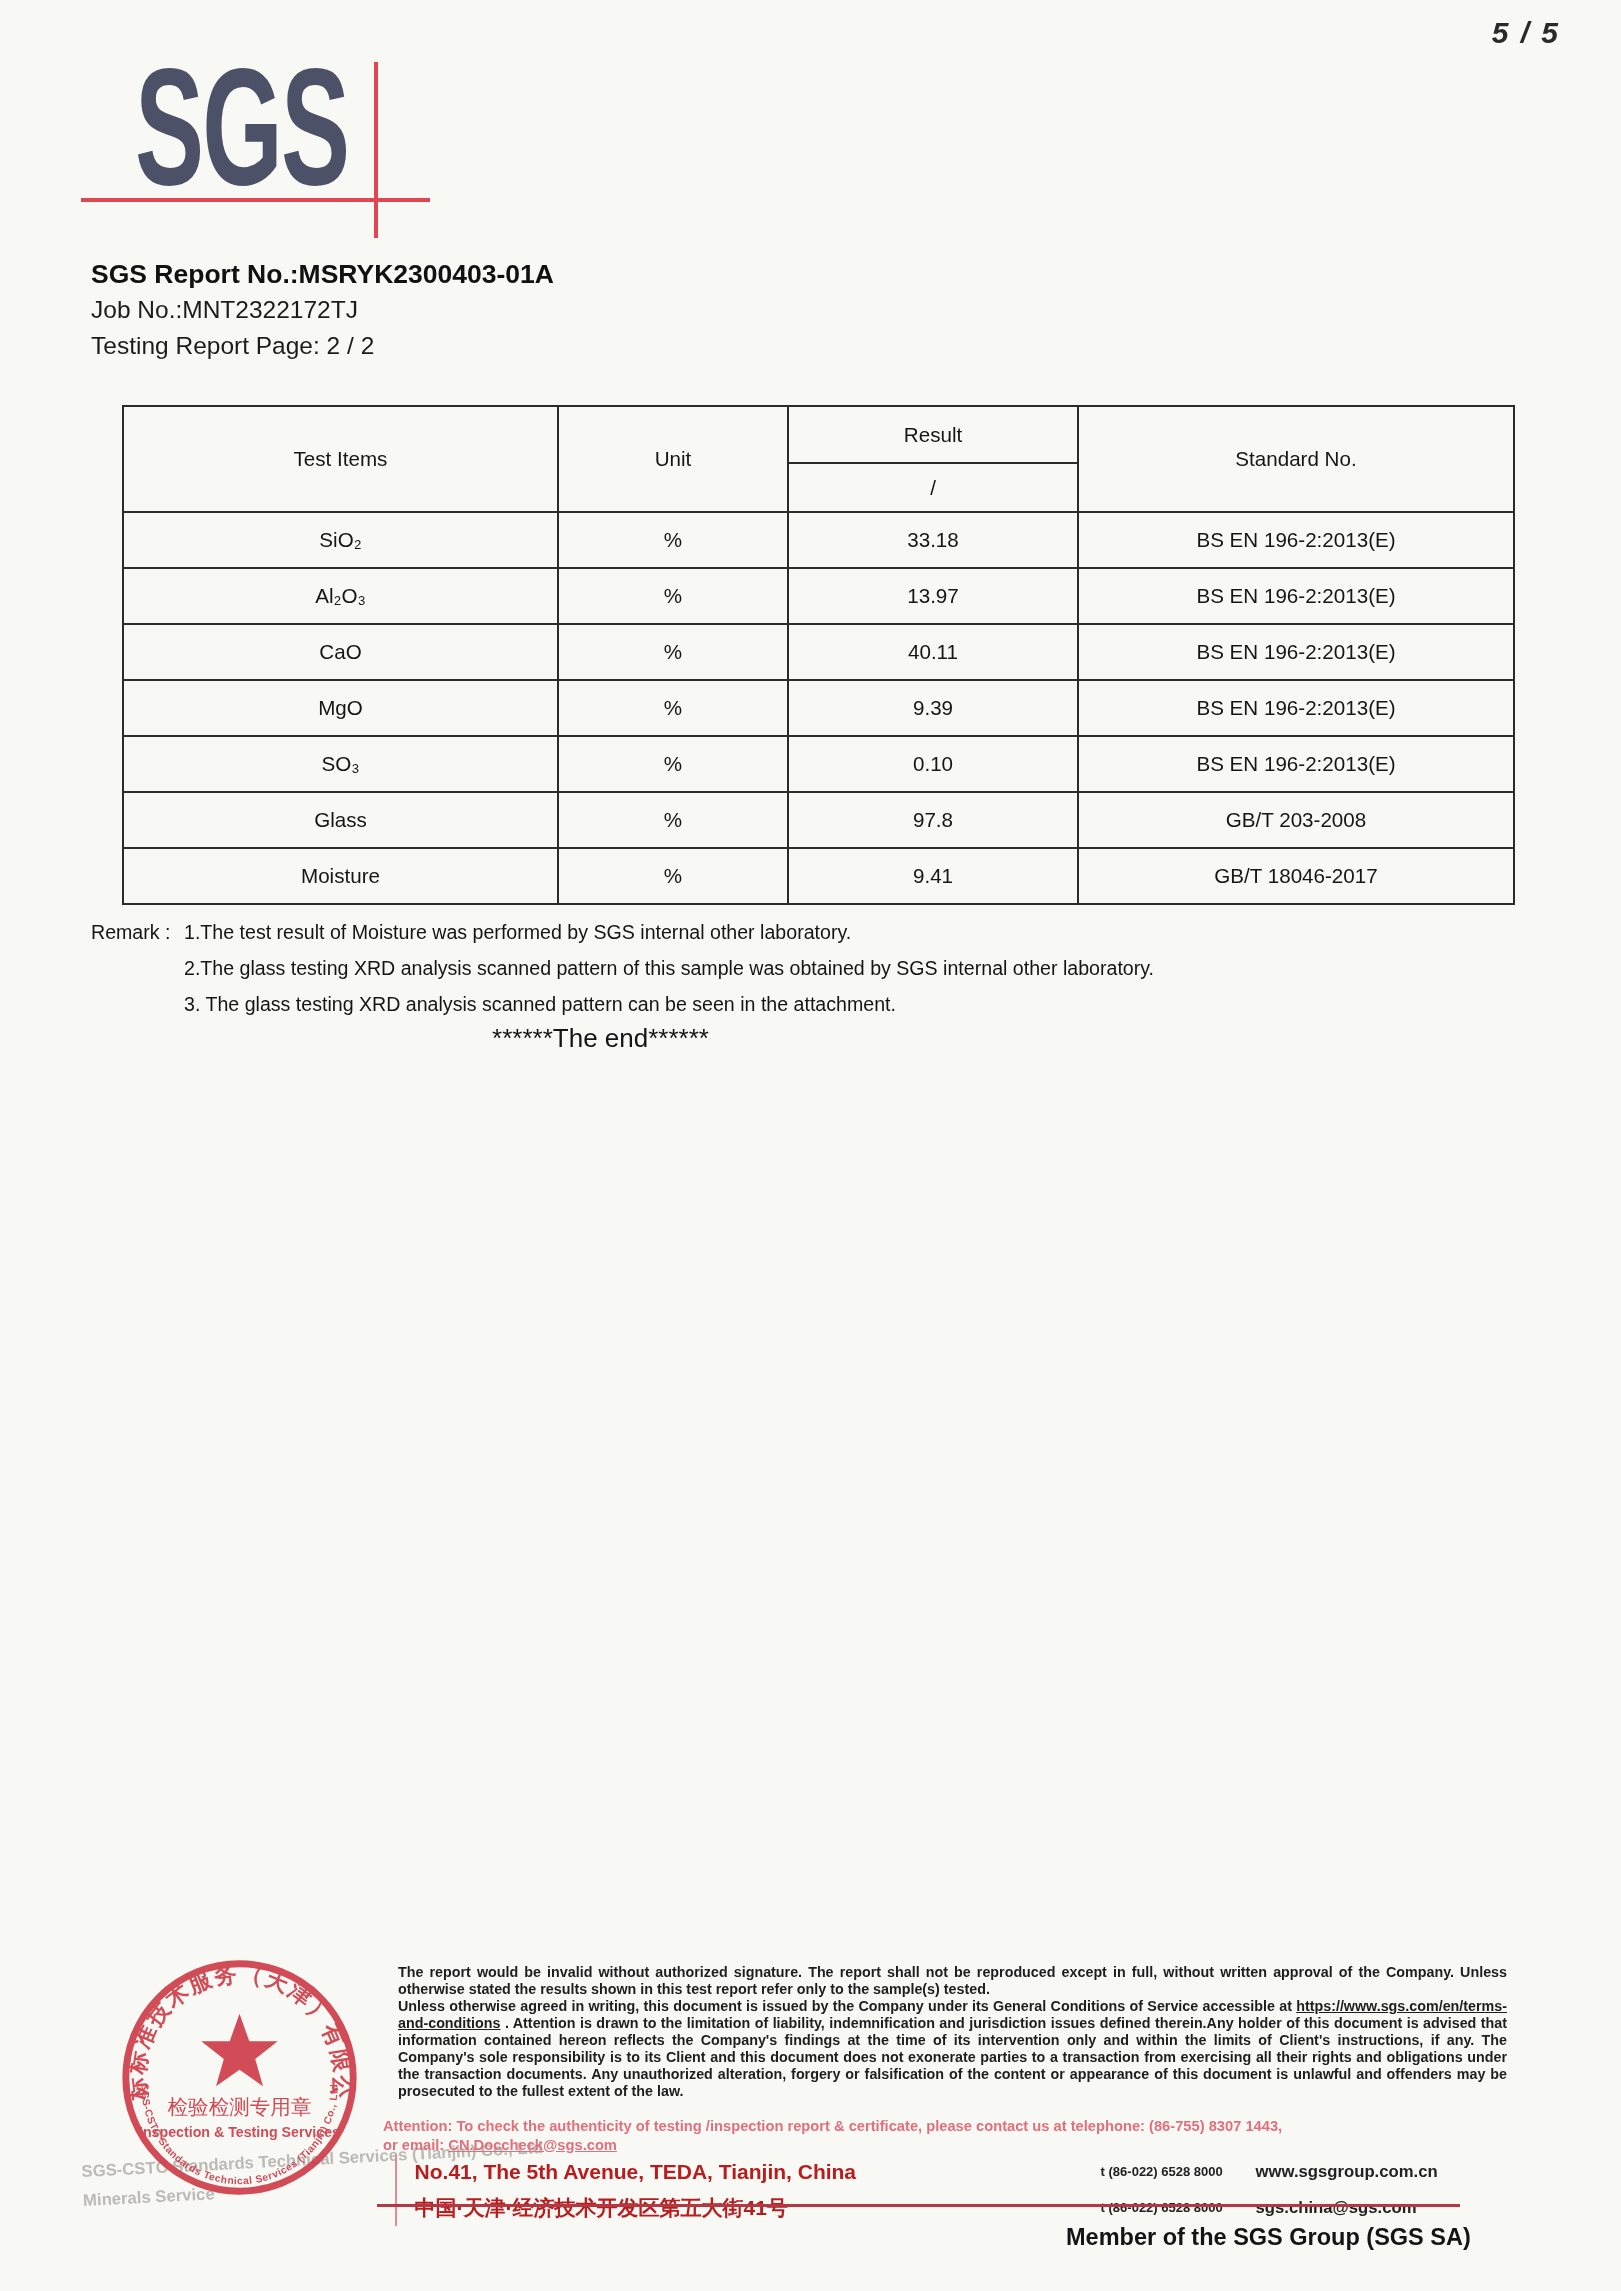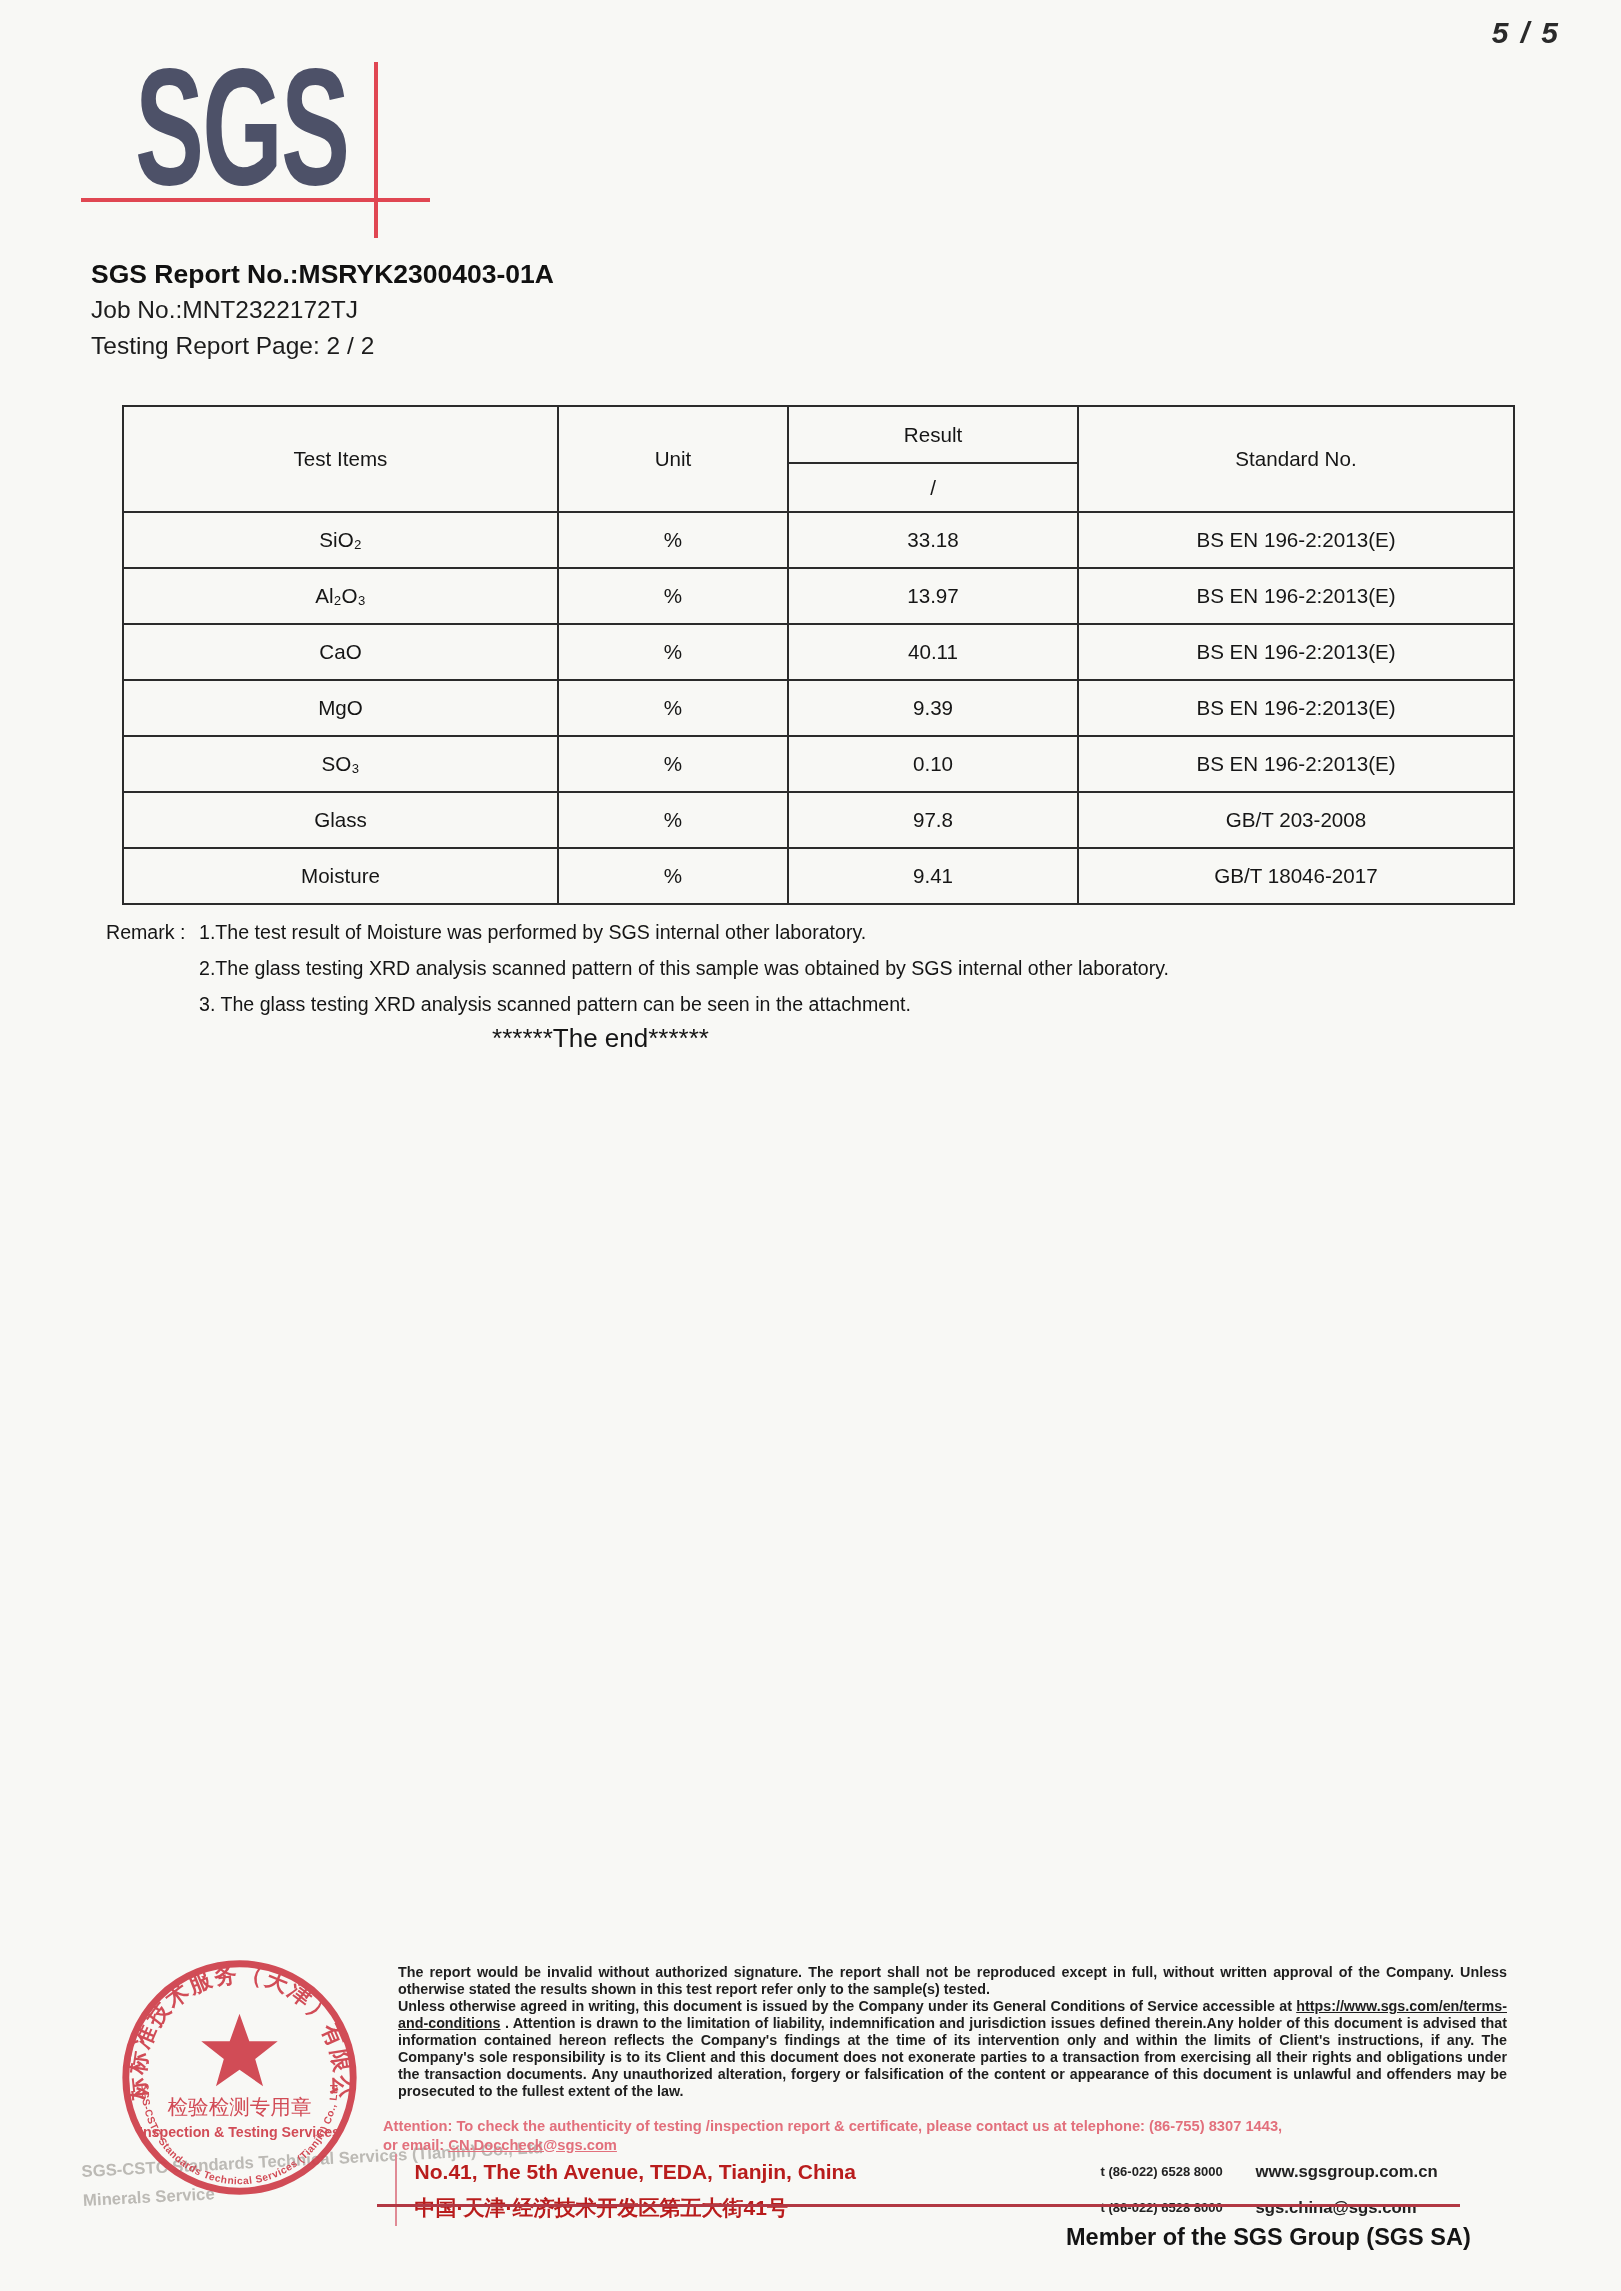--- a/index.html
+++ b/index.html
@@ -39,21 +39,21 @@
   }
   .test-table td,.test-table th{
     border:2px solid #2b2b2b;text-align:center;vertical-align:middle;
     font-weight:normal;padding:0;
   }
   .test-table .h1{height:57px;}
   .test-table .h2{height:49px;}
   .test-table .dr{height:56px;}
   
   .remark{position:absolute;left:91px;top:914px;width:1019px;font-size:19.6px;color:#151515;}
-  .remark-row{display:flex;margin-left:15px;}
+  .remark-row{display:flex;}
   .remark-label{width:93px;flex:none;line-height:36px;white-space:nowrap;}
   .remark-items{flex:1;}
   .remark-items div{line-height:36px;white-space:nowrap;}
   .end-marker{margin-top:1px;text-align:center;width:1019px;font-size:26px;}
   
   .ghost-text{
     position:absolute;left:82px;top:2145px;
     font-size:16.7px;font-weight:bold;color:#bcbab5;line-height:29px;
     transform:rotate(-3deg);white-space:nowrap;
   }

